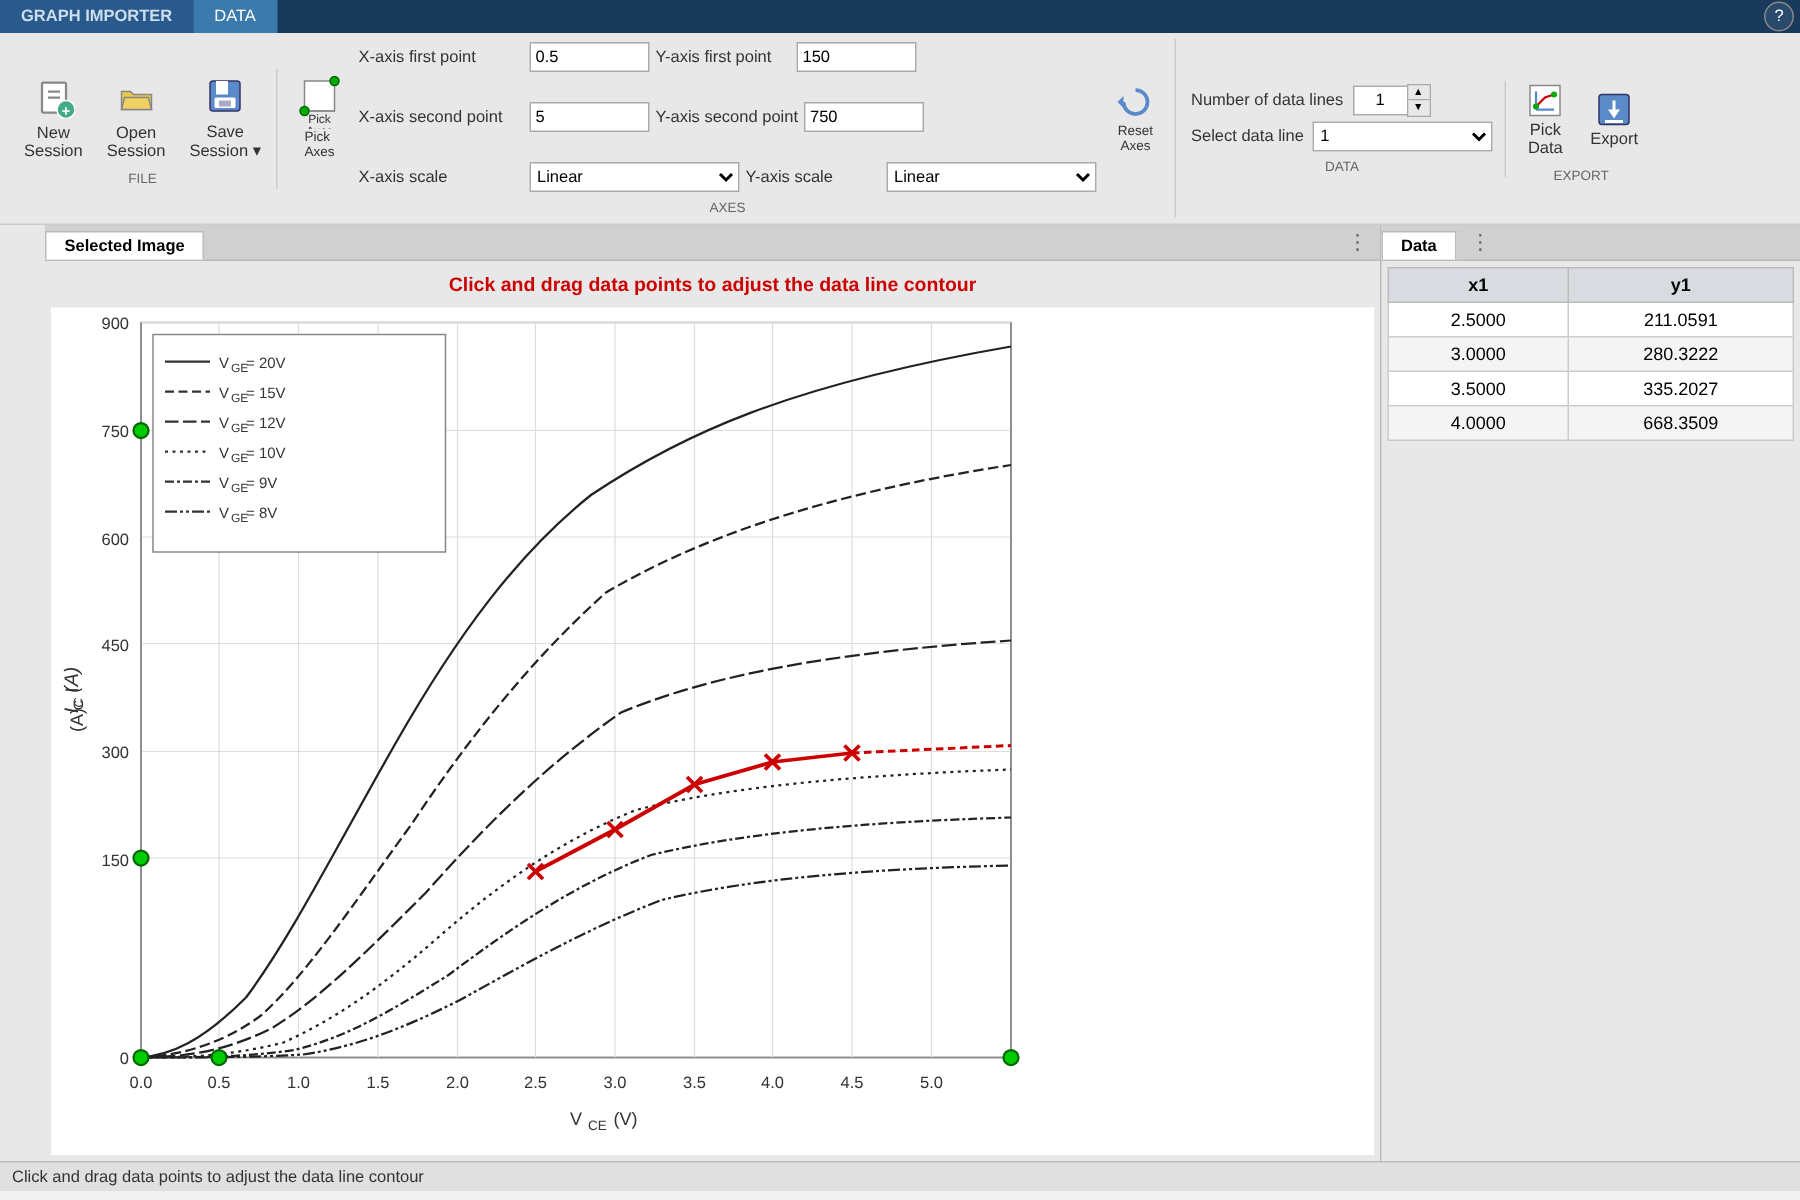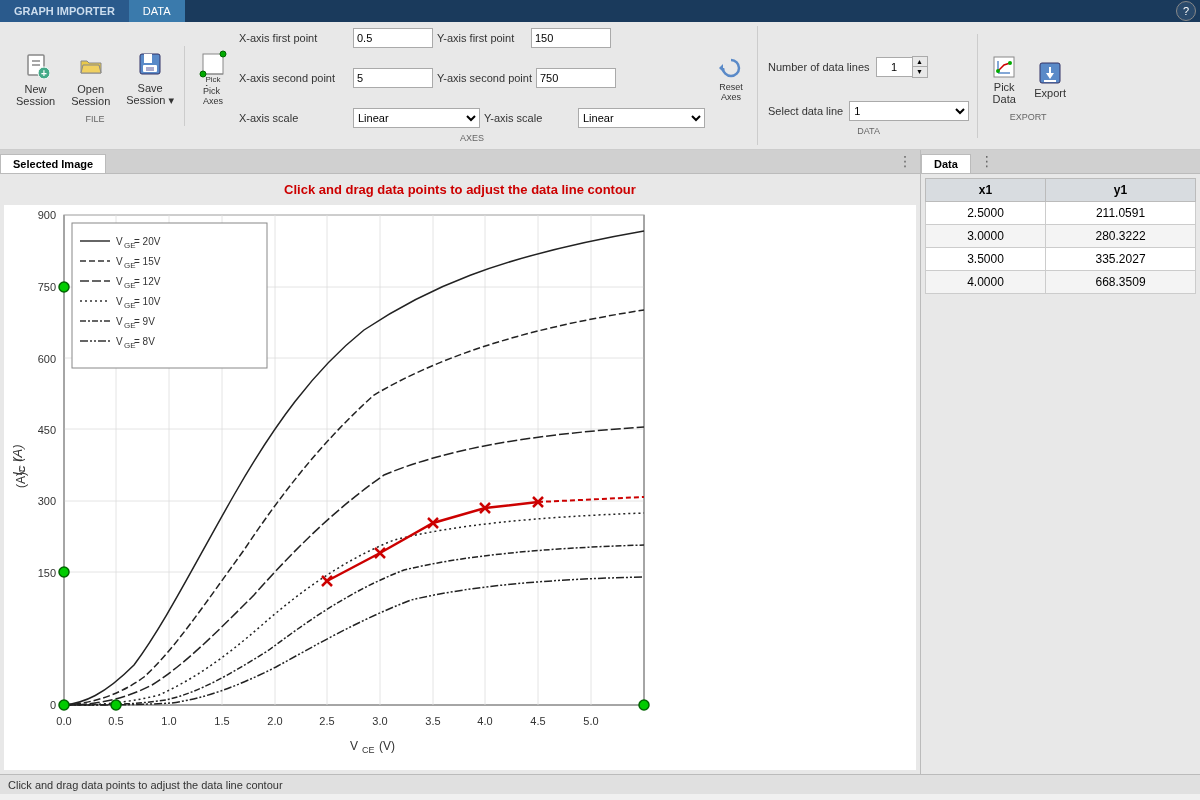--- a/index.html
+++ b/index.html
@@ -110,35 +110,35 @@
     }
     .axis-input {
       width: 80px;
       height: 20px;
       border: 1px solid #aaa;
       padding: 1px 3px;
       font-size: 11px;
       background: white;
     }
     .axis-select {
-      width: 127px;
+      width: 140px;
       height: 20px;
       border: 1px solid #aaa;
       font-size: 11px;
       background: white;
     }
 
     .data-group {
       display: flex;
       flex-direction: column;
       gap: 3px;
       padding: 2px 8px;
       border-right: 1px solid #ccc;
     }
-    .data-row { display: flex; align-items: center; gap: 6px; margin-top: 20px; }
+    .data-row { display: flex; align-items: center; gap: 6px; }
     .data-label { font-size: 11px; color: #333; }
     .data-select {
       width: 120px;
       height: 20px;
       border: 1px solid #aaa;
       font-size: 11px;
       background: white;
     }
 
     
@@ -146,20 +146,21 @@
       display: flex;
       height: calc(800px - 22px - 90px - 16px - 20px - 28px);
     }
 
     
     .left-panel {
       flex: 1;
       background: #e8e8e8;
       display: flex;
       flex-direction: column;
+      padding-left: 30px;
     }
     .tab-bar {
       display: flex;
       background: #d0d0d0;
       border-bottom: 1px solid #bbb;
       height: 24px;
       align-items: flex-end;
     }
     .tab-item {
       padding: 3px 12px;

